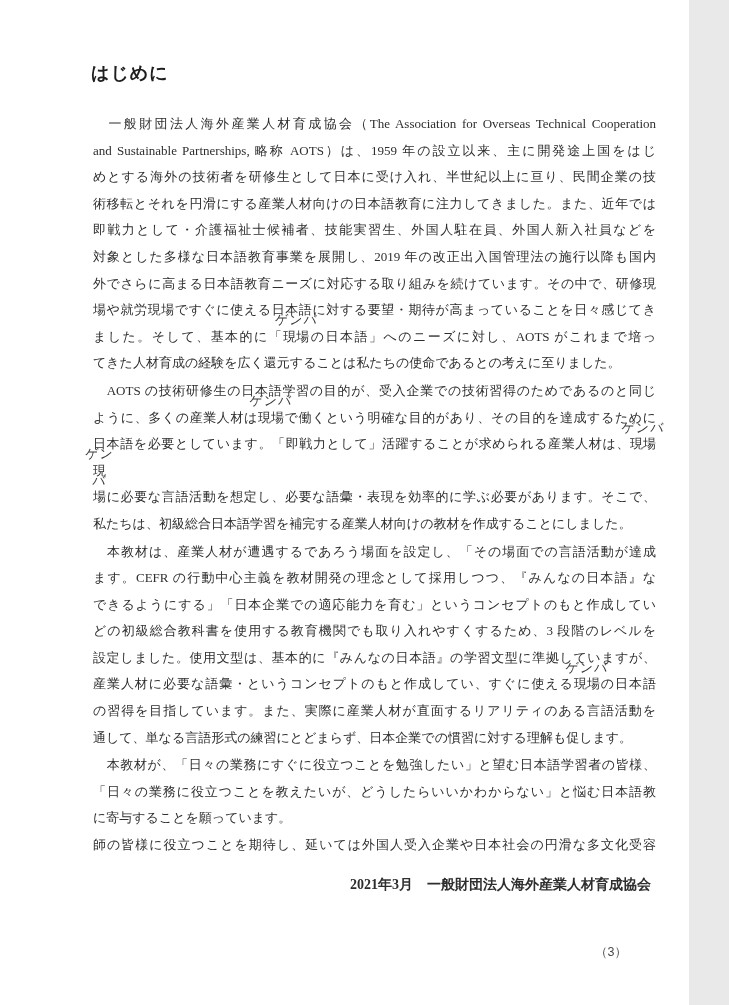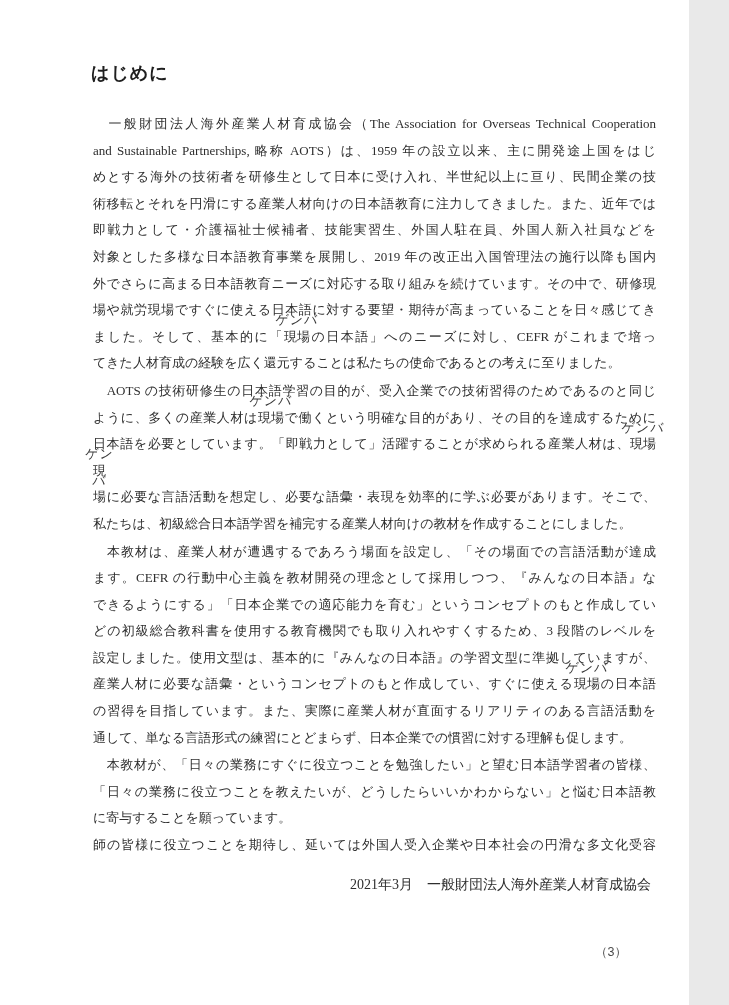--- a/index.html
+++ b/index.html
@@ -56,20 +56,21 @@
     letter-spacing:1px;
     white-space:nowrap;
     color:#3a3a3a;
   }
   .date-line{
     margin-top:17px;
     text-align:right;
     text-align-last:right;
     font-size:14px;
     padding-right:6px;
+    font-weight:bold;
   }
   .page-num{
     position:absolute;
     right:62px;top:944px;
     font-family:"Liberation Sans","DejaVu Sans",sans-serif;
     font-size:12.5px;
     color:#4a4a4a;
   }
 </style>
 </head>
@@ -82,21 +83,21 @@
 
   <div class="para">
         <div class="line"><span>　一般財団法人海外産業人材育成協会（The Association for Overseas Technical Cooperation</span></div>
         <div class="line"><span>and Sustainable Partnerships, 略称 AOTS）は、1959 年の設立以来、主に開発途上国をはじ</span></div>
         <div class="line"><span>めとする海外の技術者を研修生として日本に受け入れ、半世紀以上に亘り、民間企業の技</span></div>
         <div class="line"><span>術移転とそれを円滑にする産業人材向けの日本語教育に注力してきました。また、近年では</span></div>
         <div class="line"><span>即戦力として・介護福祉士候補者、技能実習生、外国人駐在員、外国人新入社員などを</span></div>
         <div class="line"><span>対象とした多様な日本語教育事業を展開し、2019 年の改正出入国管理法の施行以降も国内</span></div>
         <div class="line"><span>外でさらに高まる日本語教育ニーズに対応する取り組みを続けています。その中で、研修現</span></div>
         <div class="line"><span>場や就労現場ですぐに使える日本語に対する要望・期待が高まっていることを日々感じてき</span></div>
-        <div class="line"><span>ました。そして、基本的に「</span><span class="rw"><span class="rt">ゲンバ</span><span>現場</span></span><span>の日本語」へのニーズに対し、CEFR がこれまで培っ</span></div>
+        <div class="line"><span>ました。そして、基本的に「</span><span class="rw"><span class="rt">ゲンバ</span><span>現場</span></span><span>の日本語」へのニーズに対し、AOTS がこれまで培っ</span></div>
         <div class="line last"><span>てきた人材育成の経験を広く還元することは私たちの使命であるとの考えに至りました。</span></div>
       </div>
       <div class="para">
         <div class="line"><span>　AOTS の技術研修生の日本語学習の目的が、受入企業での技術習得のためであるのと同じ</span></div>
         <div class="line"><span>ように、多くの産業人材は</span><span class="rw"><span class="rt">ゲンバ</span><span>現場</span></span><span>で働くという明確な目的があり、その目的を達成するために</span></div>
         <div class="line"><span>日本語を必要としています。「即戦力として」活躍することが求められる産業人材は、</span><span class="rw"><span class="rt">ゲンバ</span><span>現場</span></span></div>
         <div class="line"><span class="rw"><span class="rt">ゲン</span><span>現</span></span></div>
         <div class="line"><span class="rw"><span class="rt">バ</span><span>場</span></span><span>に必要な言語活動を想定し、必要な語彙・表現を効率的に学ぶ必要があります。そこで、</span></div>
         <div class="line last"><span>私たちは、初級総合日本語学習を補完する産業人材向けの教材を作成することにしました。</span></div>
       </div>

